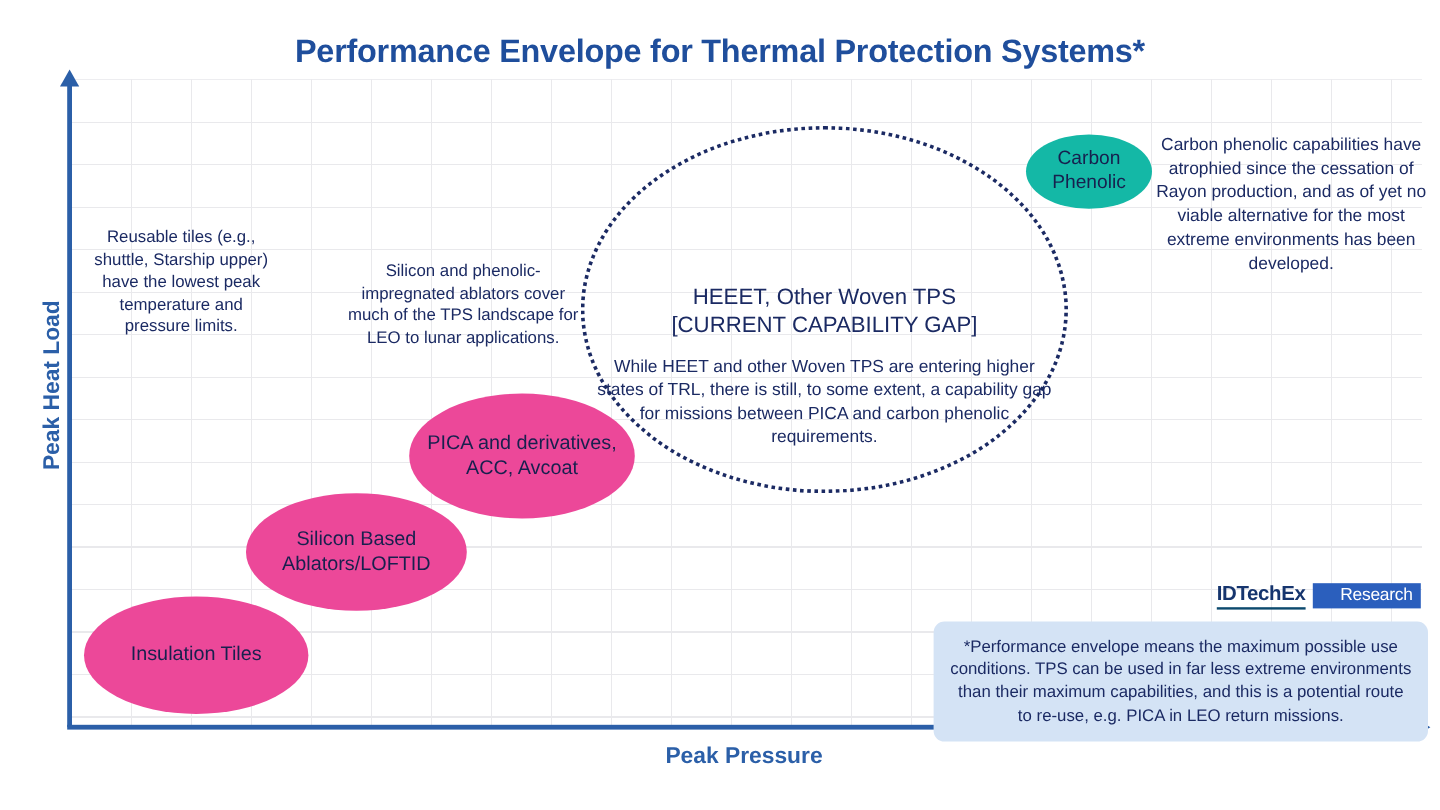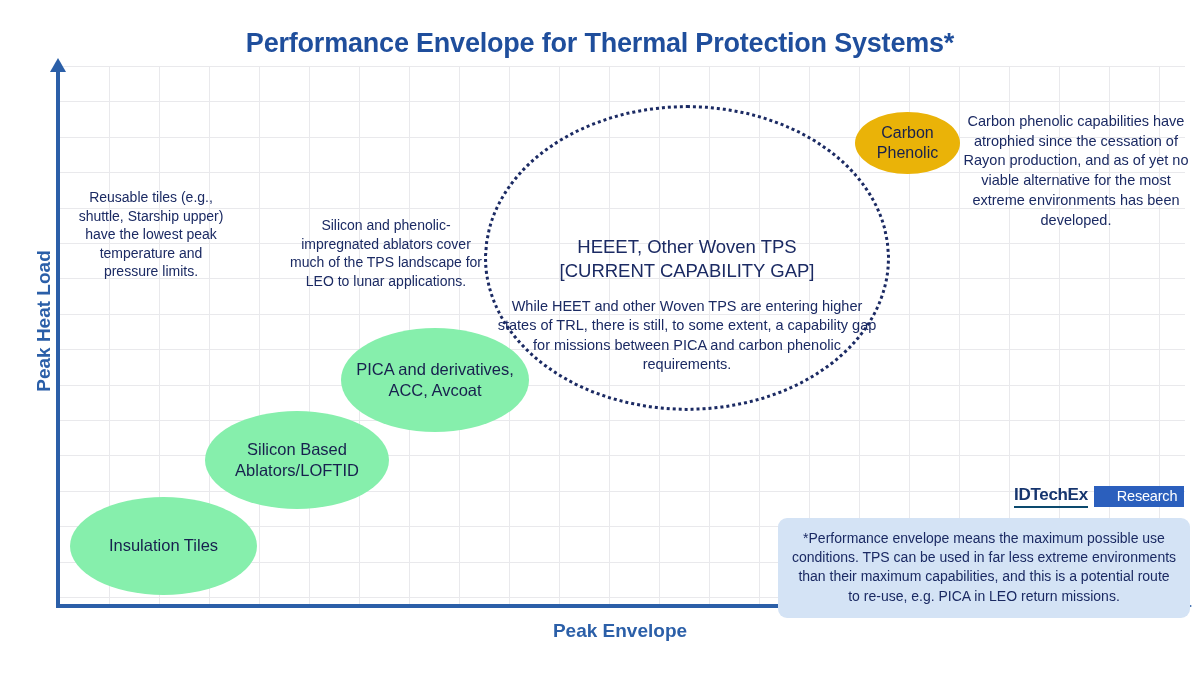--- a/index.html
+++ b/index.html
@@ -75,22 +75,22 @@
   .bubble{
     position:absolute;
     border-radius:50%;
     display:flex;align-items:center;justify-content:center;
     text-align:center;
     color:#17204e;
     font-size:16.5px;
     line-height:1.28;
     box-sizing:border-box;
   }
-  .bubble.blue{background:#86efac;}
-  .bubble.gray{background:#eab308;}
+  .bubble.blue{background:#ec4899;}
+  .bubble.gray{background:#14b8a6;}
 
   #bubble-insulation{left:70px;top:497px;width:187px;height:98px;}
   #bubble-silicon   {left:205px;top:411px;width:184px;height:98px;}
   #bubble-pica      {left:341px;top:328px;width:188px;height:104px;}
   #bubble-carbon    {left:855px;top:112px;width:105px;height:62px;font-size:16px;}
 
   
   .gap-circle{
     position:absolute;
     left:484px;top:105px;
@@ -168,21 +168,21 @@
   <div class="title">Performance Envelope for Thermal Protection Systems*</div>
 
   <div class="plot"></div>
 
   <div class="axis-y"></div>
   <div class="axis-y-arrow"></div>
   <div class="axis-x"></div>
   <div class="axis-x-arrow"></div>
 
   <div class="axis-label-y">Peak Heat Load</div>
-  <div class="axis-label-x">Peak Envelope</div>
+  <div class="axis-label-x">Peak Pressure</div>
 
   <div class="bubble blue" id="bubble-insulation">
     <span>Insulation Tiles</span>
   </div>
 
   <div class="bubble blue" id="bubble-silicon">
     <span>Silicon Based Ablators/LOFTID</span>
   </div>
 
   <div class="bubble blue" id="bubble-pica">

